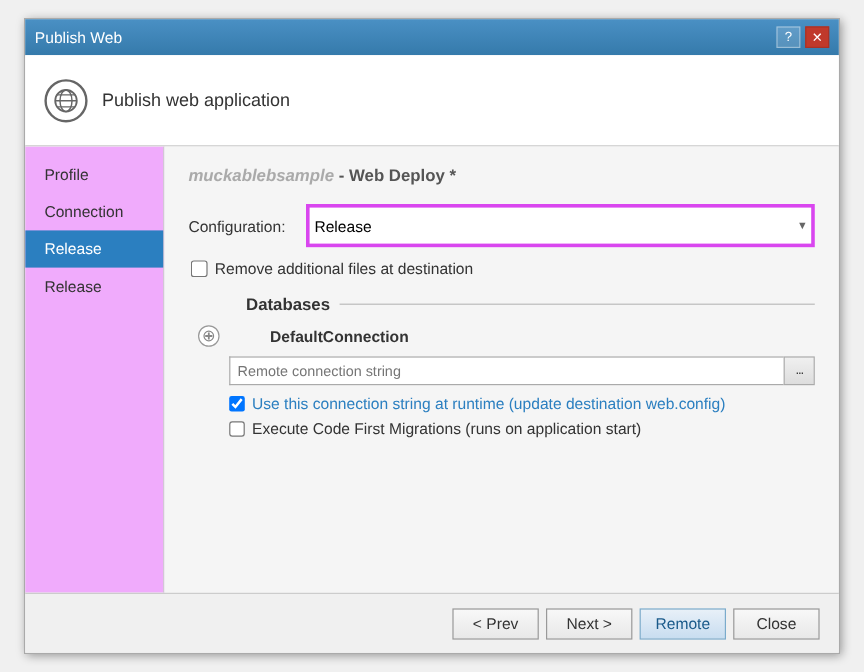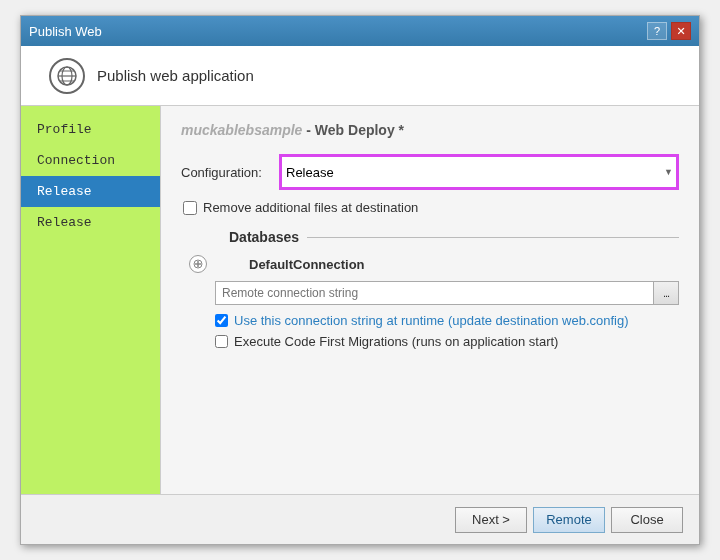--- a/index.html
+++ b/index.html
@@ -53,26 +53,26 @@
       align-items: center;
       justify-content: center;
     }
     .title-btn.close-btn {
       background: #c0392b;
       border-color: #a93226;
     }
     .header-section {
       background: white;
       border-bottom: 1px solid #ccc;
-      padding: 12px 28px;
+      padding: 12px 16px;
       display: flex;
       align-items: center;
       gap: 12px;
       flex-shrink: 0;
-      height: 60px;
+      height: 76px;
     }
     .header-icon {
       width: 36px;
       height: 36px;
       border: 2px solid #666;
       border-radius: 50%;
       display: flex;
       align-items: center;
       justify-content: center;
       flex-shrink: 0;
@@ -80,26 +80,25 @@
     .header-title {
       font-size: 15px;
       color: #333;
     }
     .body {
       display: flex;
       flex: 1;
       overflow: hidden;
     }
     .sidebar {
-      width: 140px;
-      background: #bef264;
+      width: 116px;
+      background: #f0abfc;
       border-right: 1px solid #ccc;
       padding-top: 8px;
       flex-shrink: 0;
-      font-family: Liberation Mono, monospace;
     }
     .sidebar-item {
       padding: 8px 16px;
       cursor: pointer;
       color: #333;
       font-size: 13px;
     }
     .sidebar-item.active {
       background: #2b7fc0;
       color: white;
@@ -379,17 +378,18 @@
           <div class="db-checkbox-row">
             <input type="checkbox" style="">
             <span class="checkbox-label">Execute Code First Migrations (runs on application start)</span>
           </div>
         </div>
       </div>
     </div>
   </div>
 
   <div class="footer">
+    <button class="footer-btn">&lt; Prev</button>
     <button class="footer-btn">Next &gt;</button>
     <button class="footer-btn primary">Remote</button>
     <button class="footer-btn">Close</button>
   </div>
 </div>
 
 </body></html>

